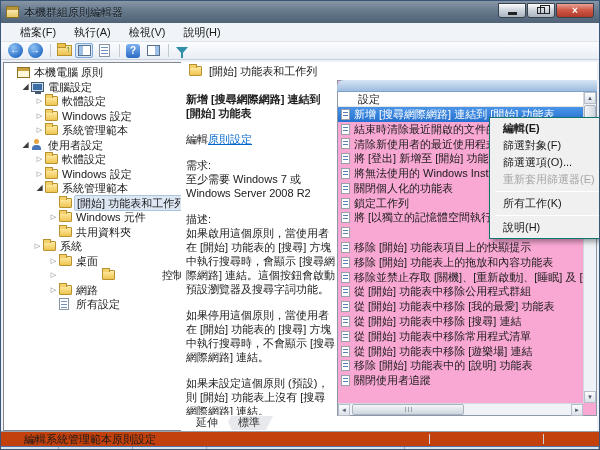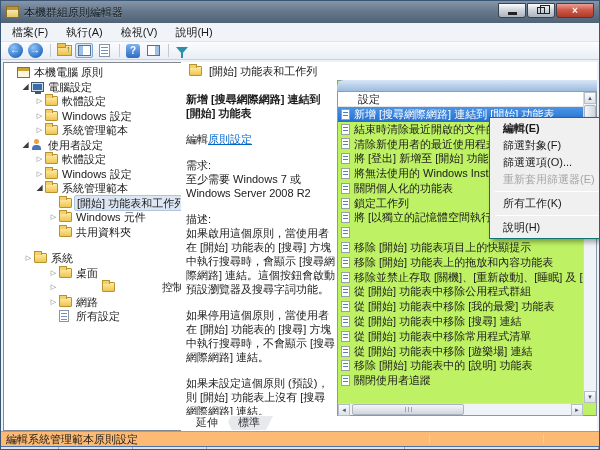--- a/index.html
+++ b/index.html
@@ -19,21 +19,21 @@
   .caption{position:absolute;right:5px;top:2px;display:flex;}
   .cap{width:28px;height:15px;border:1px solid #39434e;border-radius:0 0 3px 3px;
     background:linear-gradient(#fdfdfd,#cfd6dd 45%,#aab4bf);margin-left:1px;
     display:flex;align-items:center;justify-content:center;font-size:10px;color:#222;}
   .cap.close{width:38px;background:linear-gradient(#e9a197,#cf5a48 45%,#b03a2a);color:#fff;font-weight:bold;}
   .cap .minbar{width:9px;height:3px;background:#222;margin-top:6px;}
   .cap .rest{width:8px;height:7px;border:1px solid #222;position:relative;background:transparent;}
   .cap .rest::before{content:"";position:absolute;left:2px;top:-3px;width:8px;height:7px;border:1px solid #222;}
   
   .menubar{position:absolute;left:0;top:22px;right:0;height:19px;background:#f0f4f9;
-    border-bottom:1px solid #dfe5ec;display:flex;align-items:center;padding-left:2px;}
+    border-bottom:1px solid #dfe5ec;display:flex;align-items:center;padding-left:10px;}
   .menu-item{padding:2px 9px;}
   
   .toolbar{position:absolute;left:0;top:41px;right:0;height:18px;
     background:linear-gradient(#fbfcfe,#e9eef5);border-bottom:1px solid #c8d0da;
     display:flex;align-items:center;padding-left:5px;}
   .tbtn{width:18px;height:15px;margin-right:2px;display:flex;align-items:center;justify-content:center;position:relative;}
   .tsep{width:1px;height:13px;background:#c2cad4;margin:0 4px;}
   .ti-back,.ti-forward{width:15px;height:15px;border-radius:50%;
     background:radial-gradient(circle at 35% 30%,#8fc3f5,#2d72c8 70%);color:#fff;font-size:10px;line-height:14px;text-align:center;}
   .ti-up-one-level{width:15px;height:11px;background:linear-gradient(#ffe9a2,#edc24e);border:1px solid #b8922f;position:relative;}
@@ -73,21 +73,21 @@
   .right-pane{position:absolute;left:180px;top:61px;right:2px;bottom:18px;background:#fff;overflow:hidden;}
   .pane-header{height:18px;display:flex;align-items:center;padding-left:8px;}
   .pane-header .ic-folder{margin-right:7px;}
   .desc-col{position:absolute;left:5px;top:30px;width:150px;bottom:16px;overflow:hidden;line-height:14px;}
   .desc-title{font-weight:bold;margin-bottom:12px;}
   .desc-editline{margin-bottom:12px;}
   .link{color:#0066cc;text-decoration:underline;cursor:pointer;}
   .desc-text{margin-bottom:12px;}
   .desc-para{margin-bottom:12px;}
   
-  .list-panel{position:absolute;left:156px;top:18px;right:0;bottom:15px;border:1px solid #8a98a8;background:#bef264;}
+  .list-panel{position:absolute;left:156px;top:18px;right:0;bottom:15px;border:1px solid #8a98a8;background:#f9a8d4;}
   .blue-band{position:absolute;left:-1px;top:-1px;right:-1px;height:12px;border-radius:7px 0 0 0;
     background:linear-gradient(#d8e6f6,#9dbcdf);border-bottom:1px solid #7da1c9;}
   .col-header{position:absolute;left:0;top:11px;right:13px;height:15px;background:#fff;
     border-bottom:1px solid #e4e4e4;line-height:15px;padding-left:20px;color:#1a1a1a;}
   .rows{position:absolute;left:0;top:26px;right:13px;bottom:12px;overflow:hidden;}
   .lrow{height:14.8px;display:flex;align-items:center;white-space:nowrap;overflow:hidden;padding-left:3px;}
   .lrow .dicon{flex:0 0 13px;}
   .dicon i{display:block;width:9px;height:11px;border:1px solid #9aa0aa;background:#fff;position:relative;}
   .dicon i::before{content:"";position:absolute;left:1px;top:2px;right:1px;height:6px;
     background:repeating-linear-gradient(#5a7fb5 0 1px,transparent 1px 3px);}
@@ -113,22 +113,22 @@
   .tab.active{background:#fff;z-index:2;}
   
   .context-menu{position:absolute;left:488px;top:116px;width:132px;background:#f0f0f0;
     border:1px solid #0f766e;box-shadow:3px 3px 5px rgba(0,0,0,.35);padding:2px 0;z-index:50;}
   .menu-row{height:17px;line-height:17px;padding-left:13px;position:relative;white-space:nowrap;}
   .menu-row.bold{font-weight:bold;}
   .menu-row.disabled{color:#a6a6a6;}
   .menu-sep{height:1px;background:#d7d7d7;border-bottom:1px solid #fff;margin:3px 5px;}
   .sub-arrow{position:absolute;right:6px;top:0;font-size:7px;color:#333;}
   
-  .statusbar{position:absolute;left:0;right:0;bottom:3px;height:15px;background:#fdba74;
-    border-top:1px solid #98a0ac;line-height:15px;padding-left:5px;}
+  .statusbar{position:absolute;left:0;right:0;bottom:3px;height:15px;background:#c2410c;
+    border-top:1px solid #98a0ac;line-height:15px;padding-left:23px;}
   .sb-sep{position:absolute;top:2px;bottom:2px;width:1px;background:#cdd4dd;}
   
   .sliver{position:absolute;left:0;right:0;bottom:0;height:3px;border-top:1px solid #4a72a8;display:flex;}
   .sliver i{height:100%;background:#dde3ea;border-right:1px solid #9aa8ba;}
 </style>
 </head>
 <body>
 
 <div class="window">
 
@@ -263,21 +263,21 @@
         </span>
         <span class="tlabel">Windows 元件</span>
       </div>
       <div class="tree-row" style="padding-left: 44px;">
         <span class="twisty"></span>
         <span class="ticon">
           <span class="ic-folder"></span>
         </span>
         <span class="tlabel">共用資料夾</span>
       </div>
-      <div class="tree-row" style="padding-left: 19px; margin-top: 12px;">
+      <div class="tree-row" style="padding-left: 28px;">
         <span class="twisty">▷</span>
         <span class="ticon">
           <span class="ic-folder"></span>
         </span>
         <span class="tlabel">系統</span>
       </div>
       <div class="tree-row" style="padding-left: 44px;">
         <span class="twisty">▷</span>
         <span class="ticon">
           <span class="ic-folder"></span>

